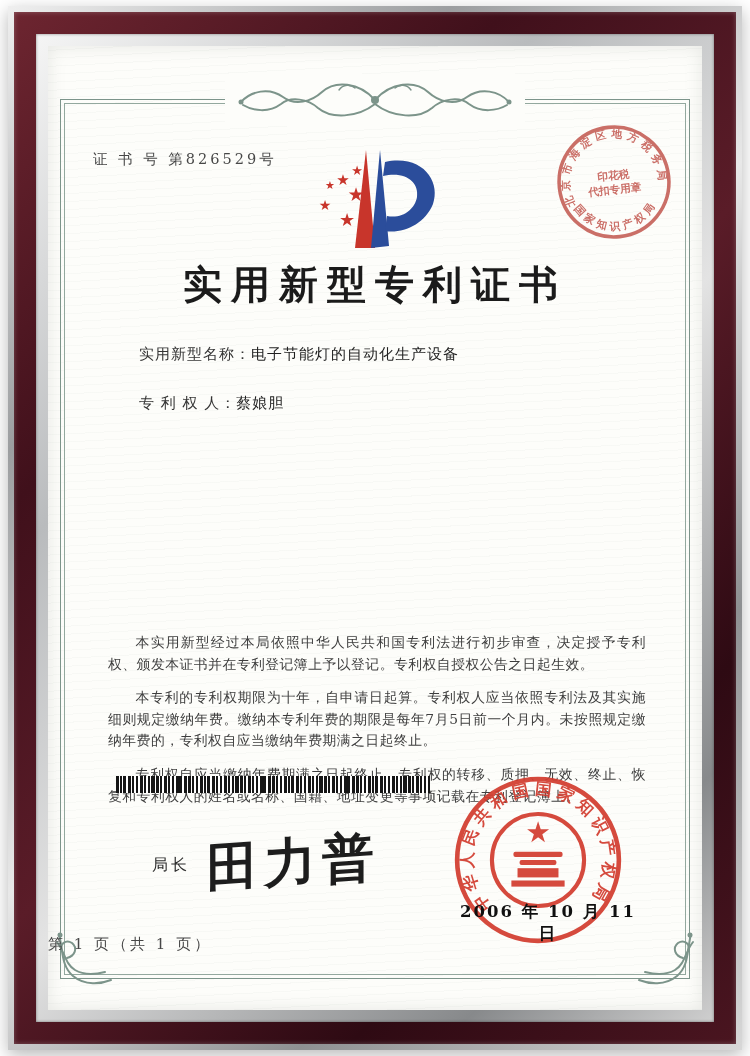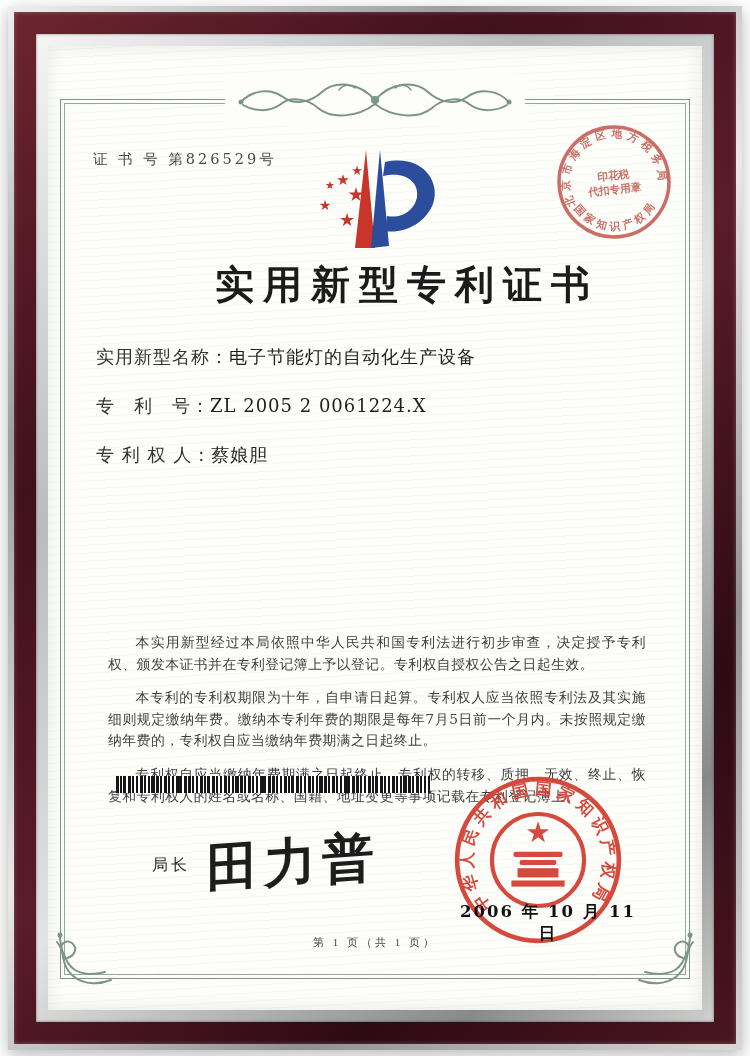--- a/index.html
+++ b/index.html
@@ -28,41 +28,41 @@
   .ornament-top{position:absolute;left:50%;transform:translateX(-50%);top:-26px;width:300px;height:52px;
     background:#fdfdfa;display:flex;align-items:center;justify-content:center;}
   .corner{position:absolute;width:62px;height:62px;}
   .corner.bl{left:-10px;bottom:-12px;}
   .corner.br{right:-10px;bottom:-12px;transform:scaleX(-1);}
   
   .cert-number{position:absolute;left:45px;top:104px;font-size:14.5px;letter-spacing:3px;color:#474747;}
   .logo{position:absolute;left:255px;top:98px;width:150px;height:112px;}
   .tax-seal{position:absolute;left:506px;top:76px;width:120px;height:120px;opacity:.82;transform:rotate(-6deg);}
   .title{position:absolute;left:0;top:212px;width:100%;text-align:center;
-    font-size:39px;font-weight:bold;letter-spacing:9px;color:#1b1b1b;margin-left:32px;}
+    font-size:39px;font-weight:bold;letter-spacing:9px;color:#1b1b1b;}
   .fields{position:absolute;left:48px;top:299px;width:560px;}
-  .field{font-size:18px;letter-spacing:1px;color:#2c2c2c;height:22px;margin-bottom:27px;white-space:nowrap;}
+  .field{font-size:15px;letter-spacing:1px;color:#2c2c2c;height:22px;margin-bottom:27px;white-space:nowrap;margin-left:43px;}
   .field .lbl{color:#343434;}
   .field .val{color:#1f1f1f;}
   .body-text{position:absolute;left:48px;top:574px;width:562px;
     font-size:13.8px;line-height:21.6px;color:#3e3e3e;text-align:justify;letter-spacing:.5px;}
   .body-text p{margin:12px;text-indent:2em;}
   .barcode{position:absolute;left:68px;top:730px;width:314px;height:17px;background-color:#fff;
     background-image:
       repeating-linear-gradient(90deg,#151515 0 2px,transparent 2px 4px),
       repeating-linear-gradient(90deg,#151515 0 1px,transparent 1px 7px),
       repeating-linear-gradient(90deg,#151515 0 3px,transparent 3px 12px);}
   .signer{position:absolute;left:104px;top:809px;font-size:16px;letter-spacing:3px;color:#2b2b2b;}
   .signature{position:absolute;left:158px;top:782px;font-size:52px;font-weight:600;color:#1d1d1d;
     transform:rotate(-4deg) skewX(-4deg);letter-spacing:6px;}
   .main-seal{position:absolute;left:404px;top:728px;width:172px;height:172px;opacity:.92;}
   .issue-date{position:absolute;left:400px;top:855px;width:200px;text-align:center;
     font-size:16.5px;font-weight:bold;letter-spacing:2px;color:#101010;z-index:6;}
-  .page-footer{position:absolute;left:0;top:889px;width:100%;text-align:center;
-    font-size:11px;letter-spacing:3px;color:#474747;font-family:Liberation Serif, serif;}
+  .page-footer{position:absolute;left:0;top:889px;width:100%;
+    font-size:15px;letter-spacing:3px;color:#474747;}
 </style>
 </head>
 <body>
 
 <div class="frame-outer">
   <div class="frame-maroon">
     <div class="frame-silver">
       <div class="paper">
 
         <div class="inner-border">
@@ -139,23 +139,20 @@
           </svg>
         </div>
 
         <div class="title">实用新型专利证书</div>
 
         <div class="fields">
           <div class="field">
             <span class="lbl">实用新型名称：</span><span class="val">电子节能灯的自动化生产设备</span>
           </div>
           <div class="field">
-            <span class="lbl">专　利　号：</span><span class="val">ZL 2005 2 0061224.X</span>
-          </div>
-          <div class="field">
             <span class="lbl">专 利 权 人：</span><span class="val">蔡娘胆</span>
           </div>
         </div>
 
         <div class="body-text">
           <p>本实用新型经过本局依照中华人民共和国专利法进行初步审查，决定授予专利权、颁发本证书并在专利登记簿上予以登记。专利权自授权公告之日起生效。</p>
           <p>本专利的专利权期限为十年，自申请日起算。专利权人应当依照专利法及其实施细则规定缴纳年费。缴纳本专利年费的期限是每年7月5日前一个月内。未按照规定缴纳年费的，专利权自应当缴纳年费期满之日起终止。</p>
           <p>专利权自应当缴纳年费期满之日起终止。专利权的转移、质押、无效、终止、恢复和专利权人的姓名或名称、国籍、地址变更等事项记载在专利登记簿上。</p>
         </div>
 

